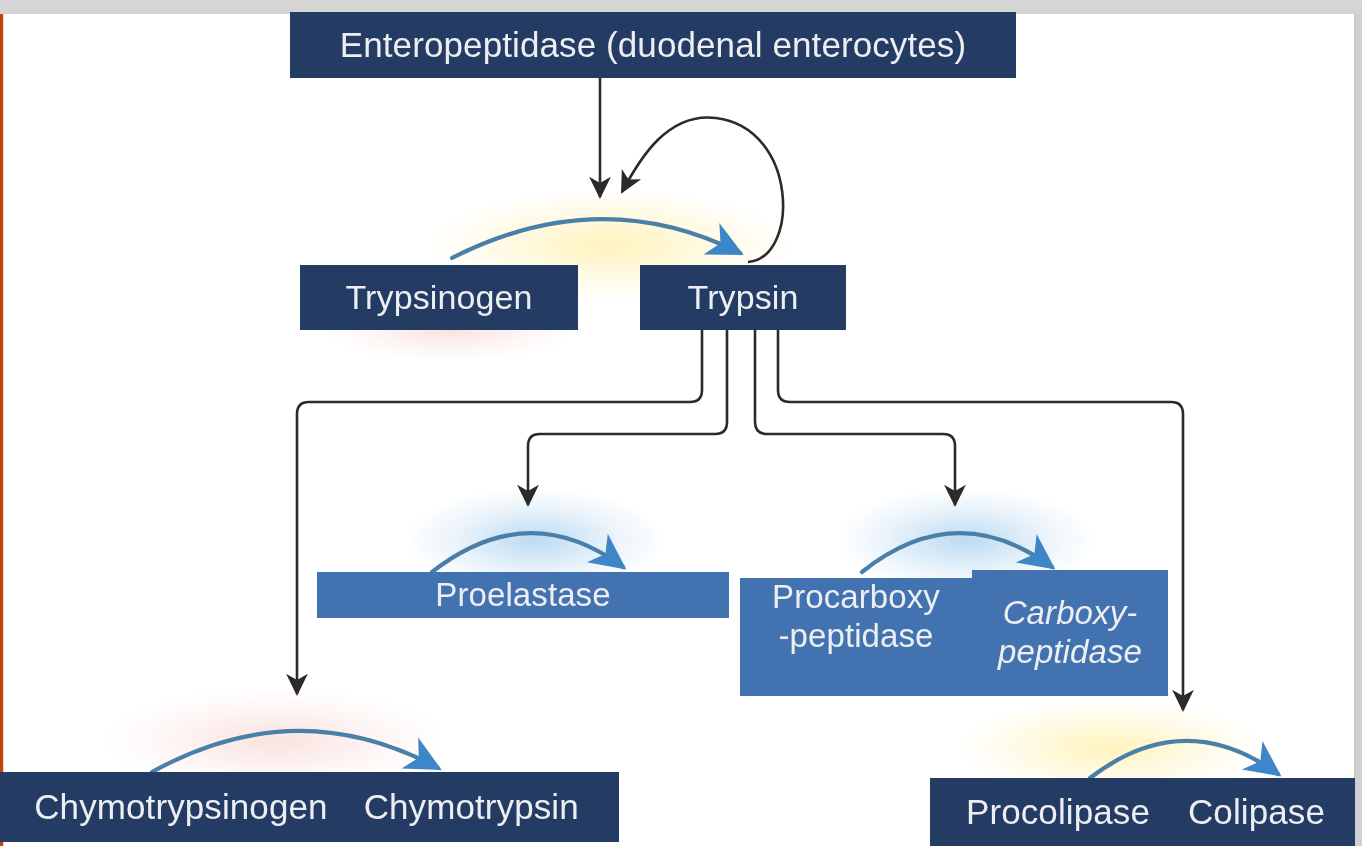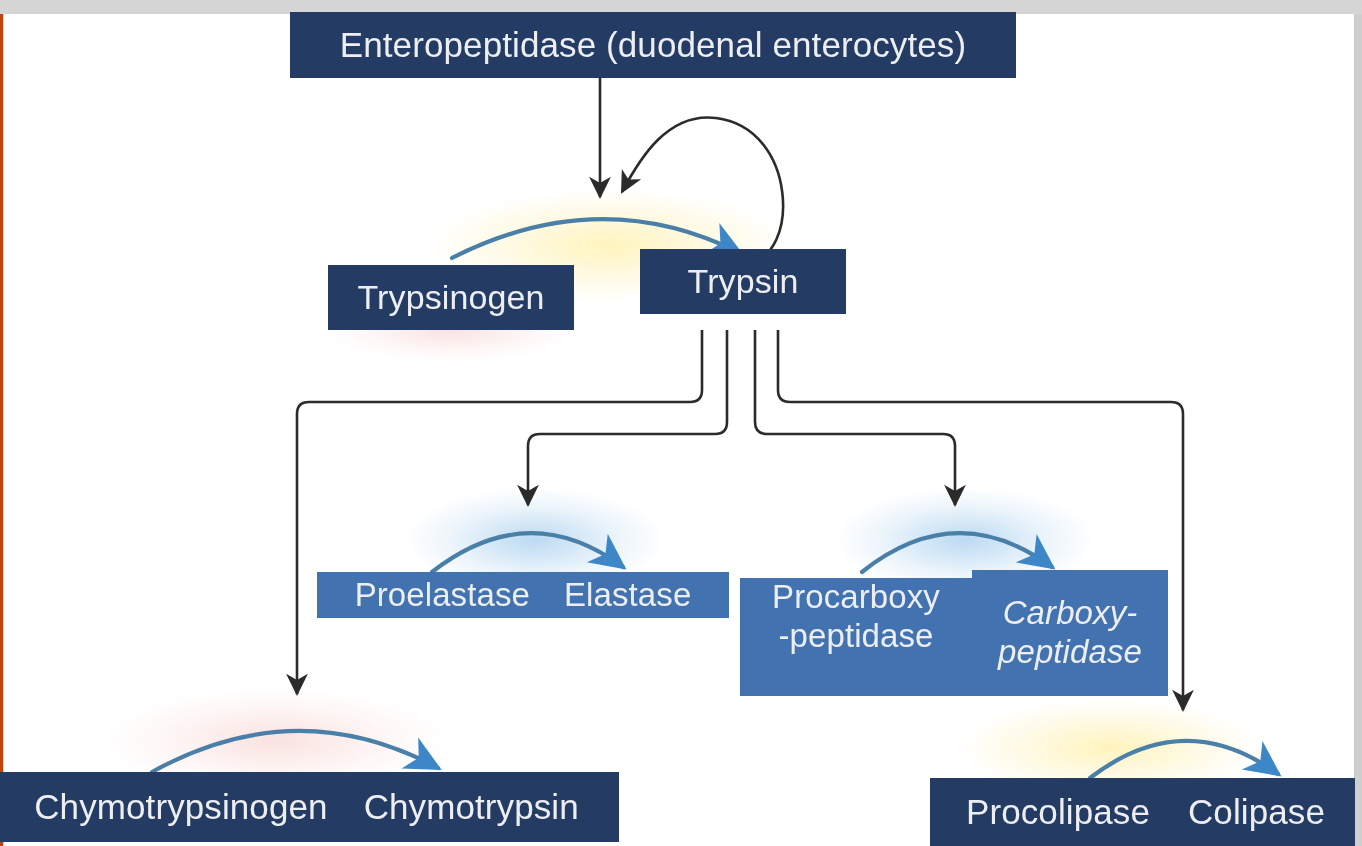--- a/index.html
+++ b/index.html
@@ -71,31 +71,30 @@
       <path d="M755,330 L755,422 Q755,434 767,434 L943,434 Q955,434 955,446 L955,505" marker-end="url(#ahDark)"></path>
 
       <path d="M778,330 L778,390 Q778,402 790,402 L1171,402 Q1183,402 1183,414 L1183,710" marker-end="url(#ahDark)"></path>
     </g>
   </svg>
 
   <div class="box navy" style="left:290px;top:12px;width:726px;height:66px;font-size:35px;">
     <span>Enteropeptidase (duodenal enterocytes)</span>
   </div>
 
-  <div class="box navy" style="left:328px;top:265px;width:246px;height:65px;font-size:34px;">
+  <div class="box navy" style="left:300px;top:265px;width:278px;height:65px;font-size:34px;">
     <span>Trypsinogen</span>
   </div>
 
-  <div class="box navy" style="left:640px;top:249px;width:206px;height:65px;font-size:34px;">
+  <div class="box navy" style="left:640px;top:265px;width:206px;height:65px;font-size:34px;">
     <span>Trypsin</span>
   </div>
 
   <div class="box mid" style="left:317px;top:572px;width:412px;height:46px;font-size:33px;gap:34px;">
     <span>Proelastase</span>
-    <span>Elastase</span>
   </div>
 
   <div class="box mid" style="left:740px;top:578px;width:232px;height:118px;font-size:33px;
               flex-direction:column;justify-content:flex-start;line-height:1.18;">
     <span>Procarboxy</span>
     <span>-peptidase</span>
   </div>
 
   <div class="box mid" style="left:972px;top:570px;width:196px;height:126px;font-size:33px;
               flex-direction:column;justify-content:center;line-height:1.18;font-style:italic;">

